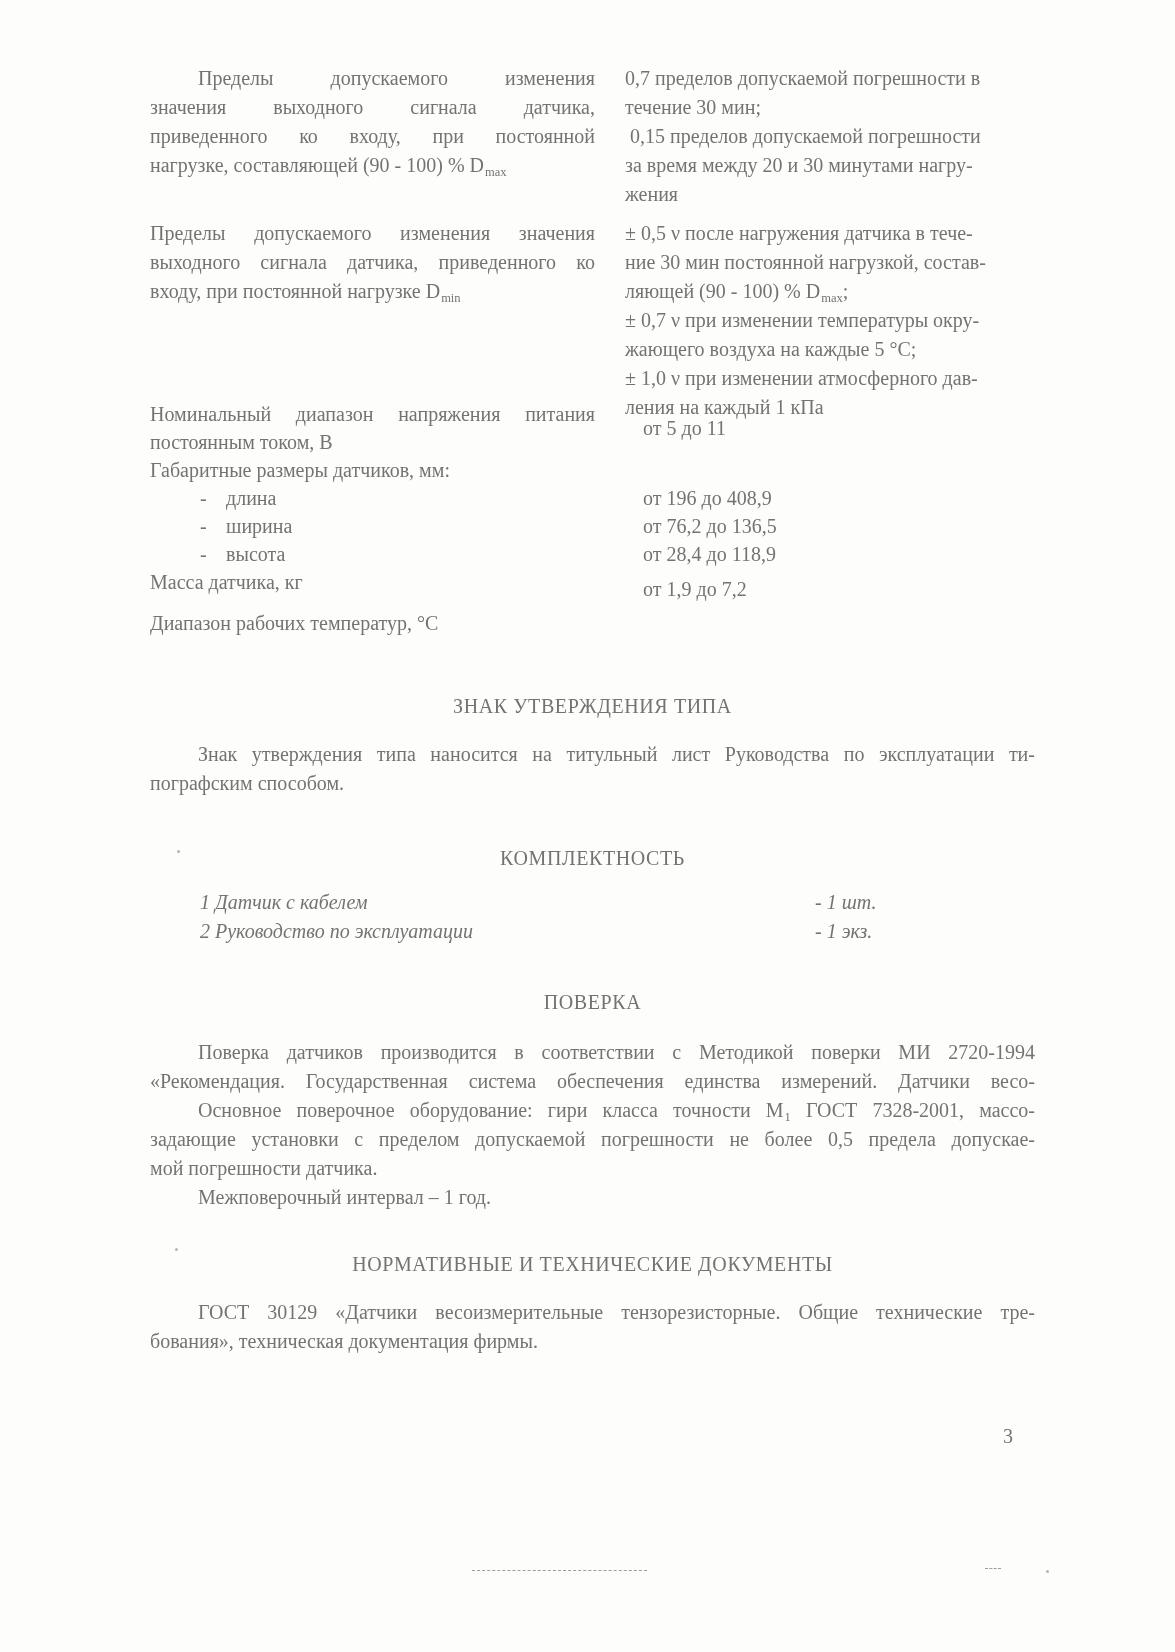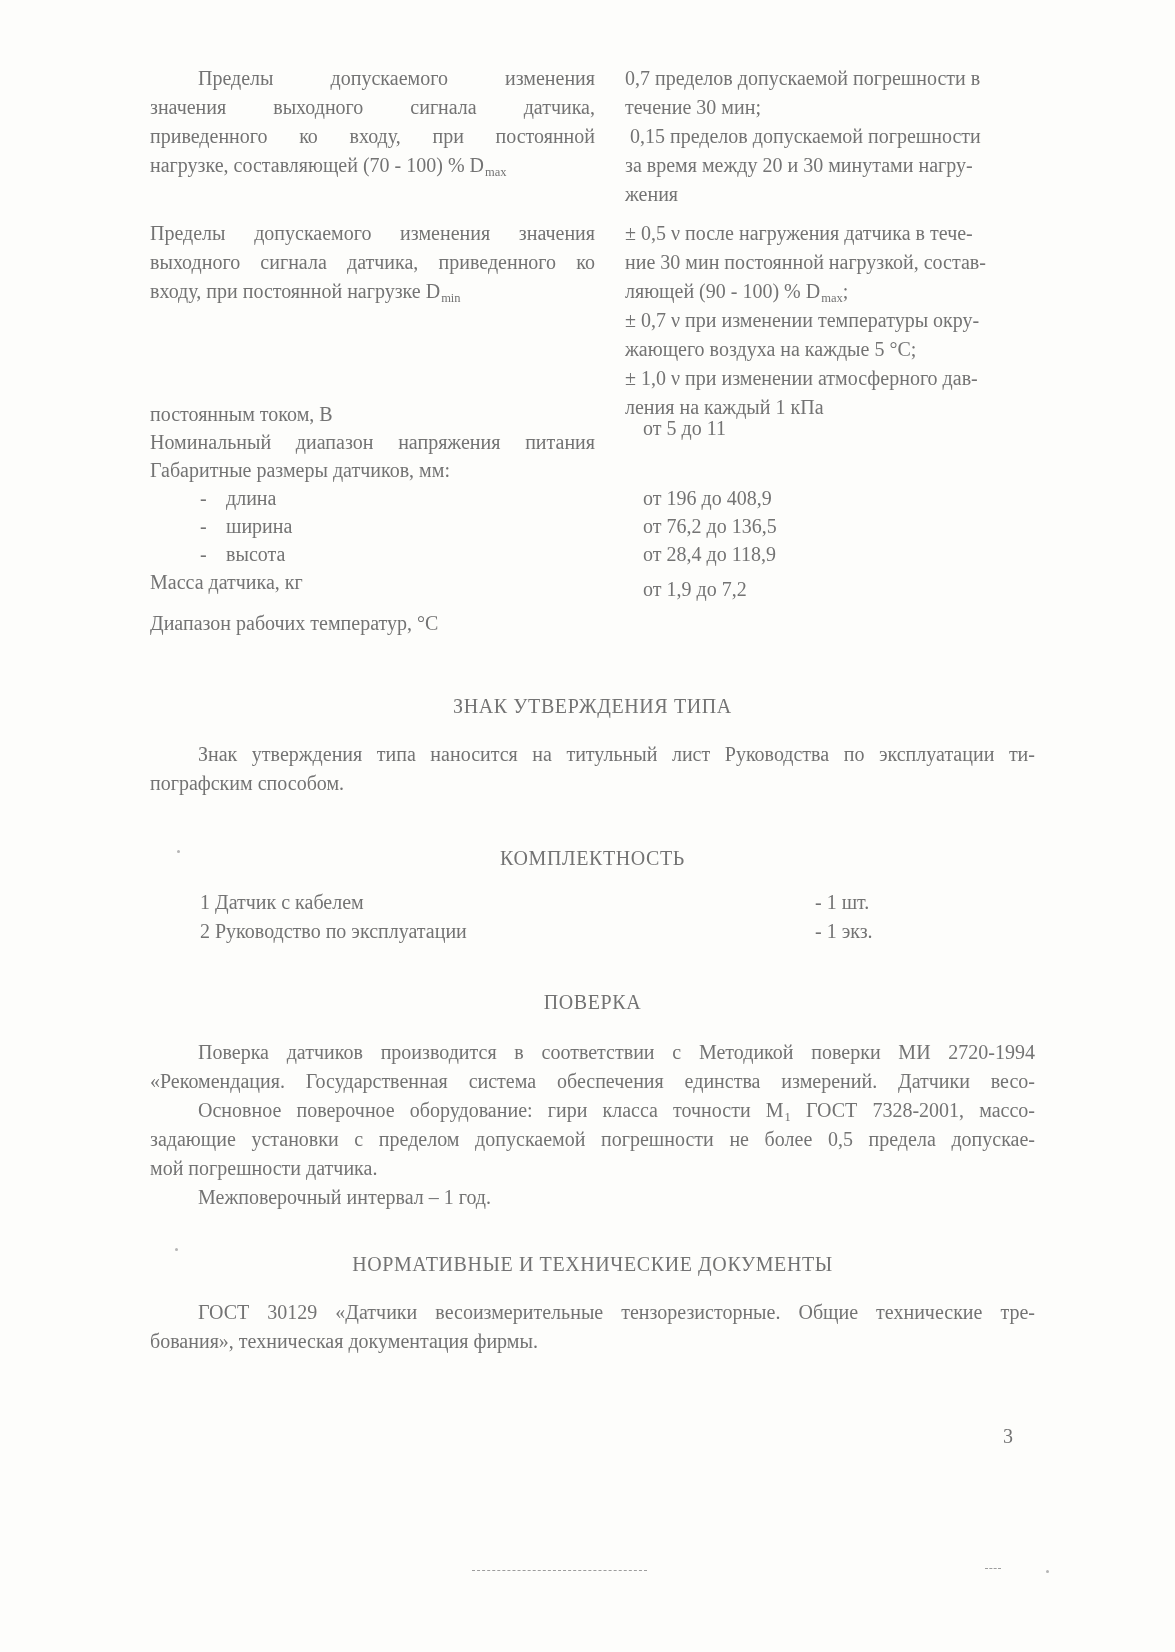--- a/index.html
+++ b/index.html
@@ -18,37 +18,37 @@
   .line{display:block;}
   .j{text-align:justify;text-align-last:justify;}
   .ind{padding-left:48px;}
   .sp{padding-left:5px;}
   .sub{font-size:12.5px;line-height:0;position:relative;top:4px;padding-left:1px;}
   .heading{position:absolute;left:150px;width:885px;text-align:center;letter-spacing:.6px;}
   .spec-rest .line{line-height:28px;}
   .dim-left{padding-left:50px;box-sizing:border-box;}
   .dash{display:inline-block;width:26px;}
   .val-cell{padding-left:18px;box-sizing:border-box;}
-  .comp-row{display:flex;}
+  .comp-row{display:flex;font-style:italic;}
   .comp-l{width:665px;padding-left:50px;box-sizing:border-box;}
   .pagenum{position:absolute;left:1003px;top:1422px;}
   .scan-dash{position:absolute;border-top:1px dashed #9d9d9d;height:0;}
   .speck{position:absolute;width:3px;height:3px;background:#b5b5b5;border-radius:50%;}
 </style>
 </head>
 <body>
 
 <div class="page">
 
   <div class="block spec-row" style="top:64px">
     <div class="cell-l">
       <div class="line j ind">Пределы допускаемого изменения</div>
       <div class="line j">значения выходного сигнала датчика,</div>
       <div class="line j">приведенного ко входу, при постоянной</div>
-      <div class="line"><span>нагрузке, составляющей (70 - 100) % D</span><span class="sub">max</span></div>
+      <div class="line"><span>нагрузке, составляющей (90 - 100) % D</span><span class="sub">max</span></div>
     </div>
     <div class="cell-r">
       <div class="line">0,7 пределов допускаемой погрешности в</div>
       <div class="line">течение 30 мин;</div>
       <div class="line sp">0,15 пределов допускаемой погрешности</div>
       <div class="line">за время между 20 и 30 минутами нагру-</div>
       <div class="line">жения</div>
     </div>
   </div>
 
@@ -66,22 +66,22 @@
       <div class="line">жающего воздуха на каждые 5 °С;</div>
       <div class="line">± 1,0 ν при изменении атмосферного дав-</div>
       <div class="line">ления на каждый 1 кПа</div>
     </div>
   </div>
 
   <div class="block spec-rest" style="top:400px">
 
     <div class="spec-row">
       <div class="cell-l">
+        <div class="line j">Номинальный диапазон напряжения питания</div>
         <div class="line">постоянным током, В</div>
-        <div class="line j">Номинальный диапазон напряжения питания</div>
       </div>
       <div class="cell-r val-cell" style="padding-top:14px">
         <div class="line">от 5 до 11</div>
       </div>
     </div>
 
     <div class="spec-row">
       <div class="cell-l">
         <div class="line">Габаритные размеры датчиков, мм:</div>
       </div>

